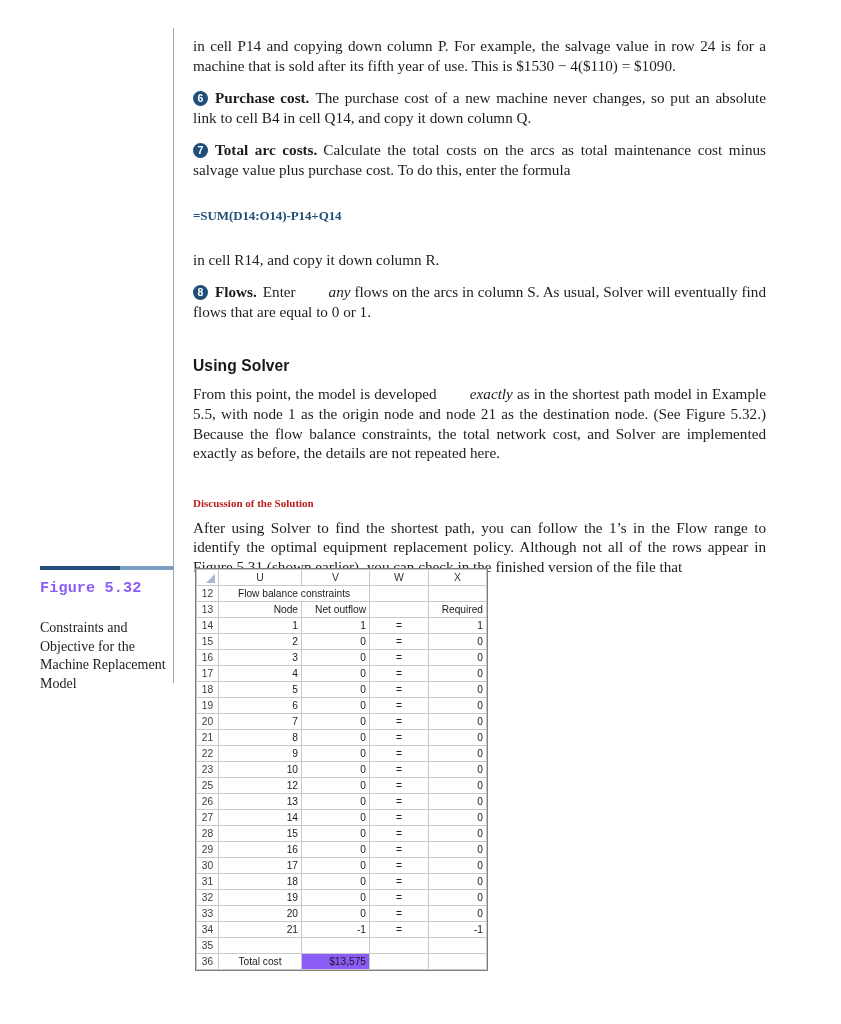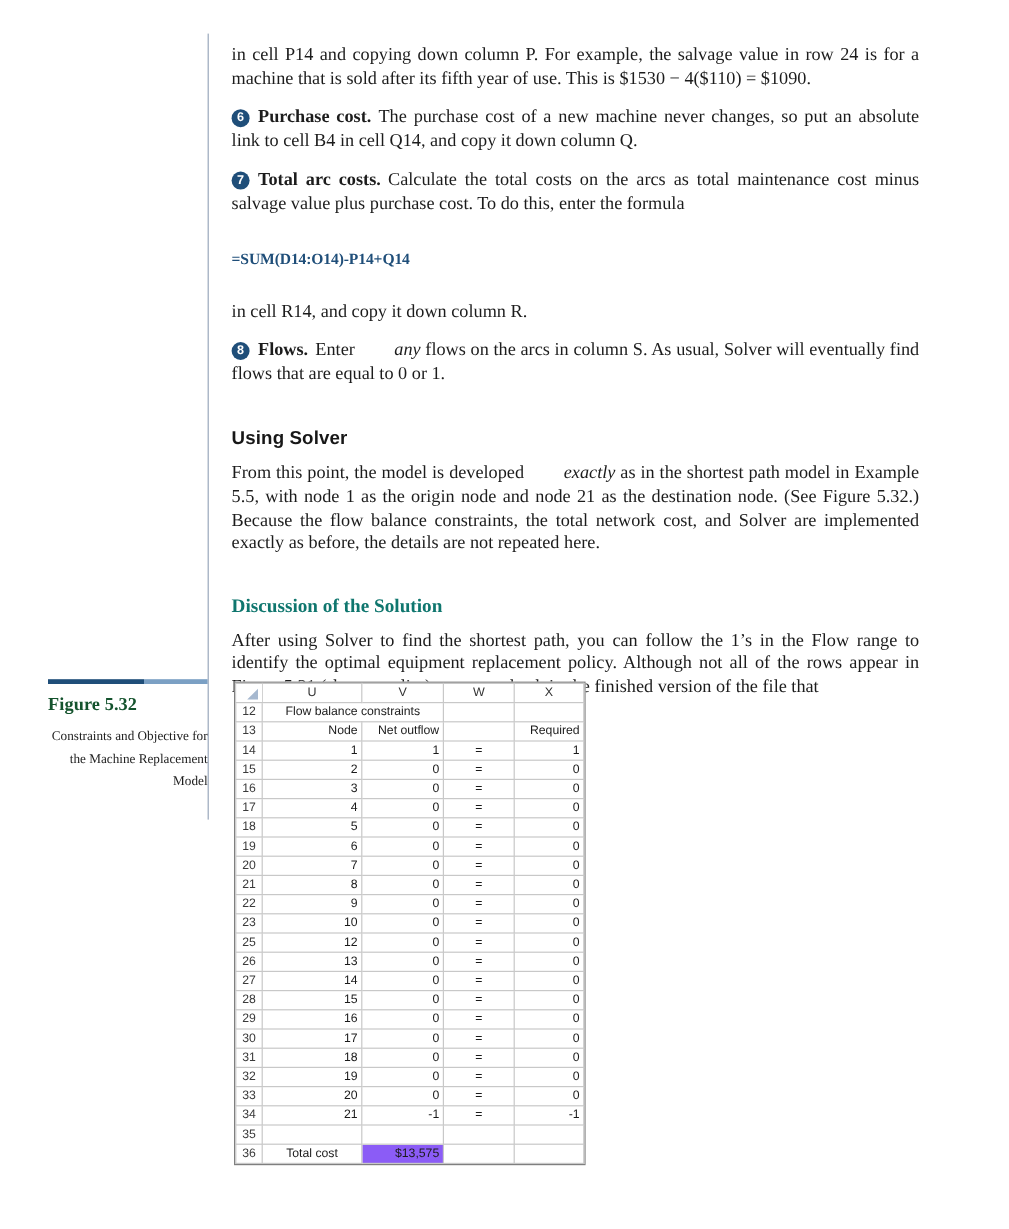--- a/index.html
+++ b/index.html
@@ -91,56 +91,55 @@
   h3.sec-sans {
     font-family: "Liberation Sans", sans-serif;
     font-size: 15.6px;
     font-weight: bold;
     color: #171717;
     margin: 36px 0 9px 0;
     letter-spacing: 0.1px;
   }
   h3.sec-serif {
     font-family: "Liberation Serif", serif;
-    font-size: 16px;
-    font-weight: bold;
-    color: #0f766e;
+    font-size: 11px;
+    font-weight: bold;
+    color: #b91c1c;
     margin: 34px 0 9px 0;
   }
 
   
   #fig-caption {
     position: absolute;
     left: 40px;
     top: 566px;
     width: 133px;
   }
   #fig-rule {
     width: 133px;
     height: 4px;
     display: flex;
   }
   #fig-rule .seg-dark { width: 80px; height: 100%; background: #1f4e79; }
   #fig-rule .seg-light { flex: 1; height: 100%; background: #7ba0c4; }
 
   #fig-title {
-    font-family: Liberation Serif, serif;
+    font-family: Liberation Mono, monospace;
     font-size: 15.2px;
     font-weight: bold;
-    color: #14532d;
+    color: #8b5cf6;
     margin-top: 9px;
     letter-spacing: 0.1px;
   }
   #fig-sub {
     font-family: "Liberation Serif", serif;
-    font-size: 11px;
+    font-size: 14px;
     line-height: 18.6px;
     color: #1c1c1c;
-    margin-top: 8px;
-    text-align: right;
+    margin-top: 22px;
   }
 
   
   #sheet {
     position: absolute;
     left: 195px;
     top: 568px;
     border: 1px solid #7f7f7f;
     background: #ffffff;
     font-family: "Liberation Sans", sans-serif;

